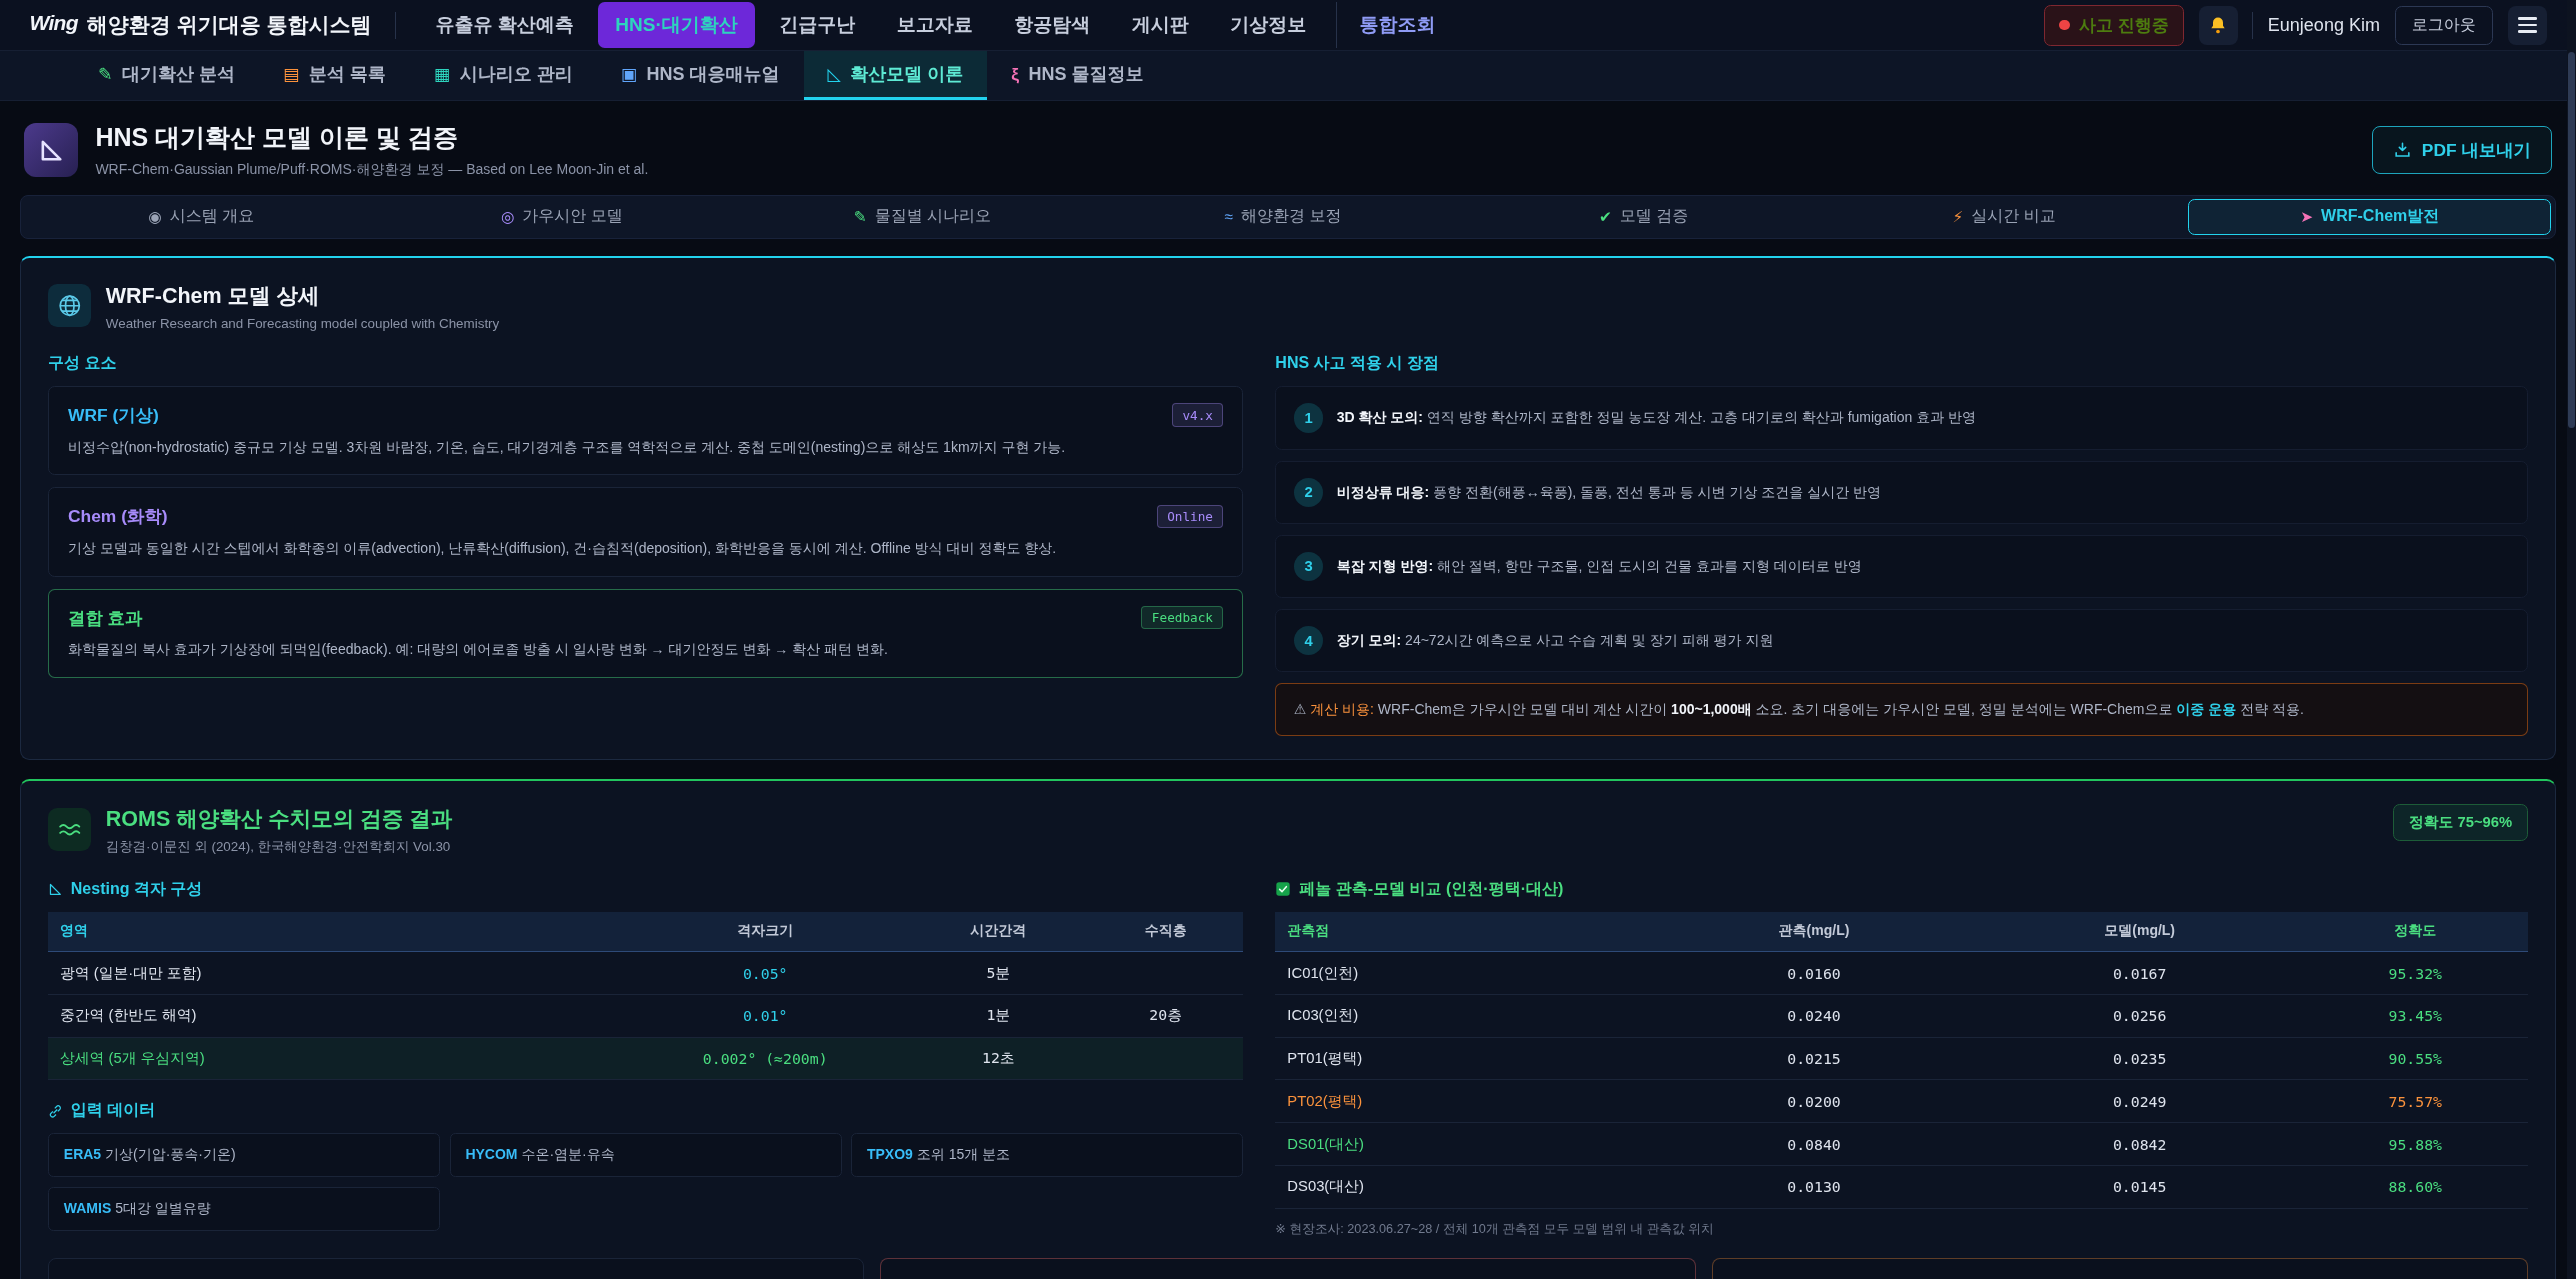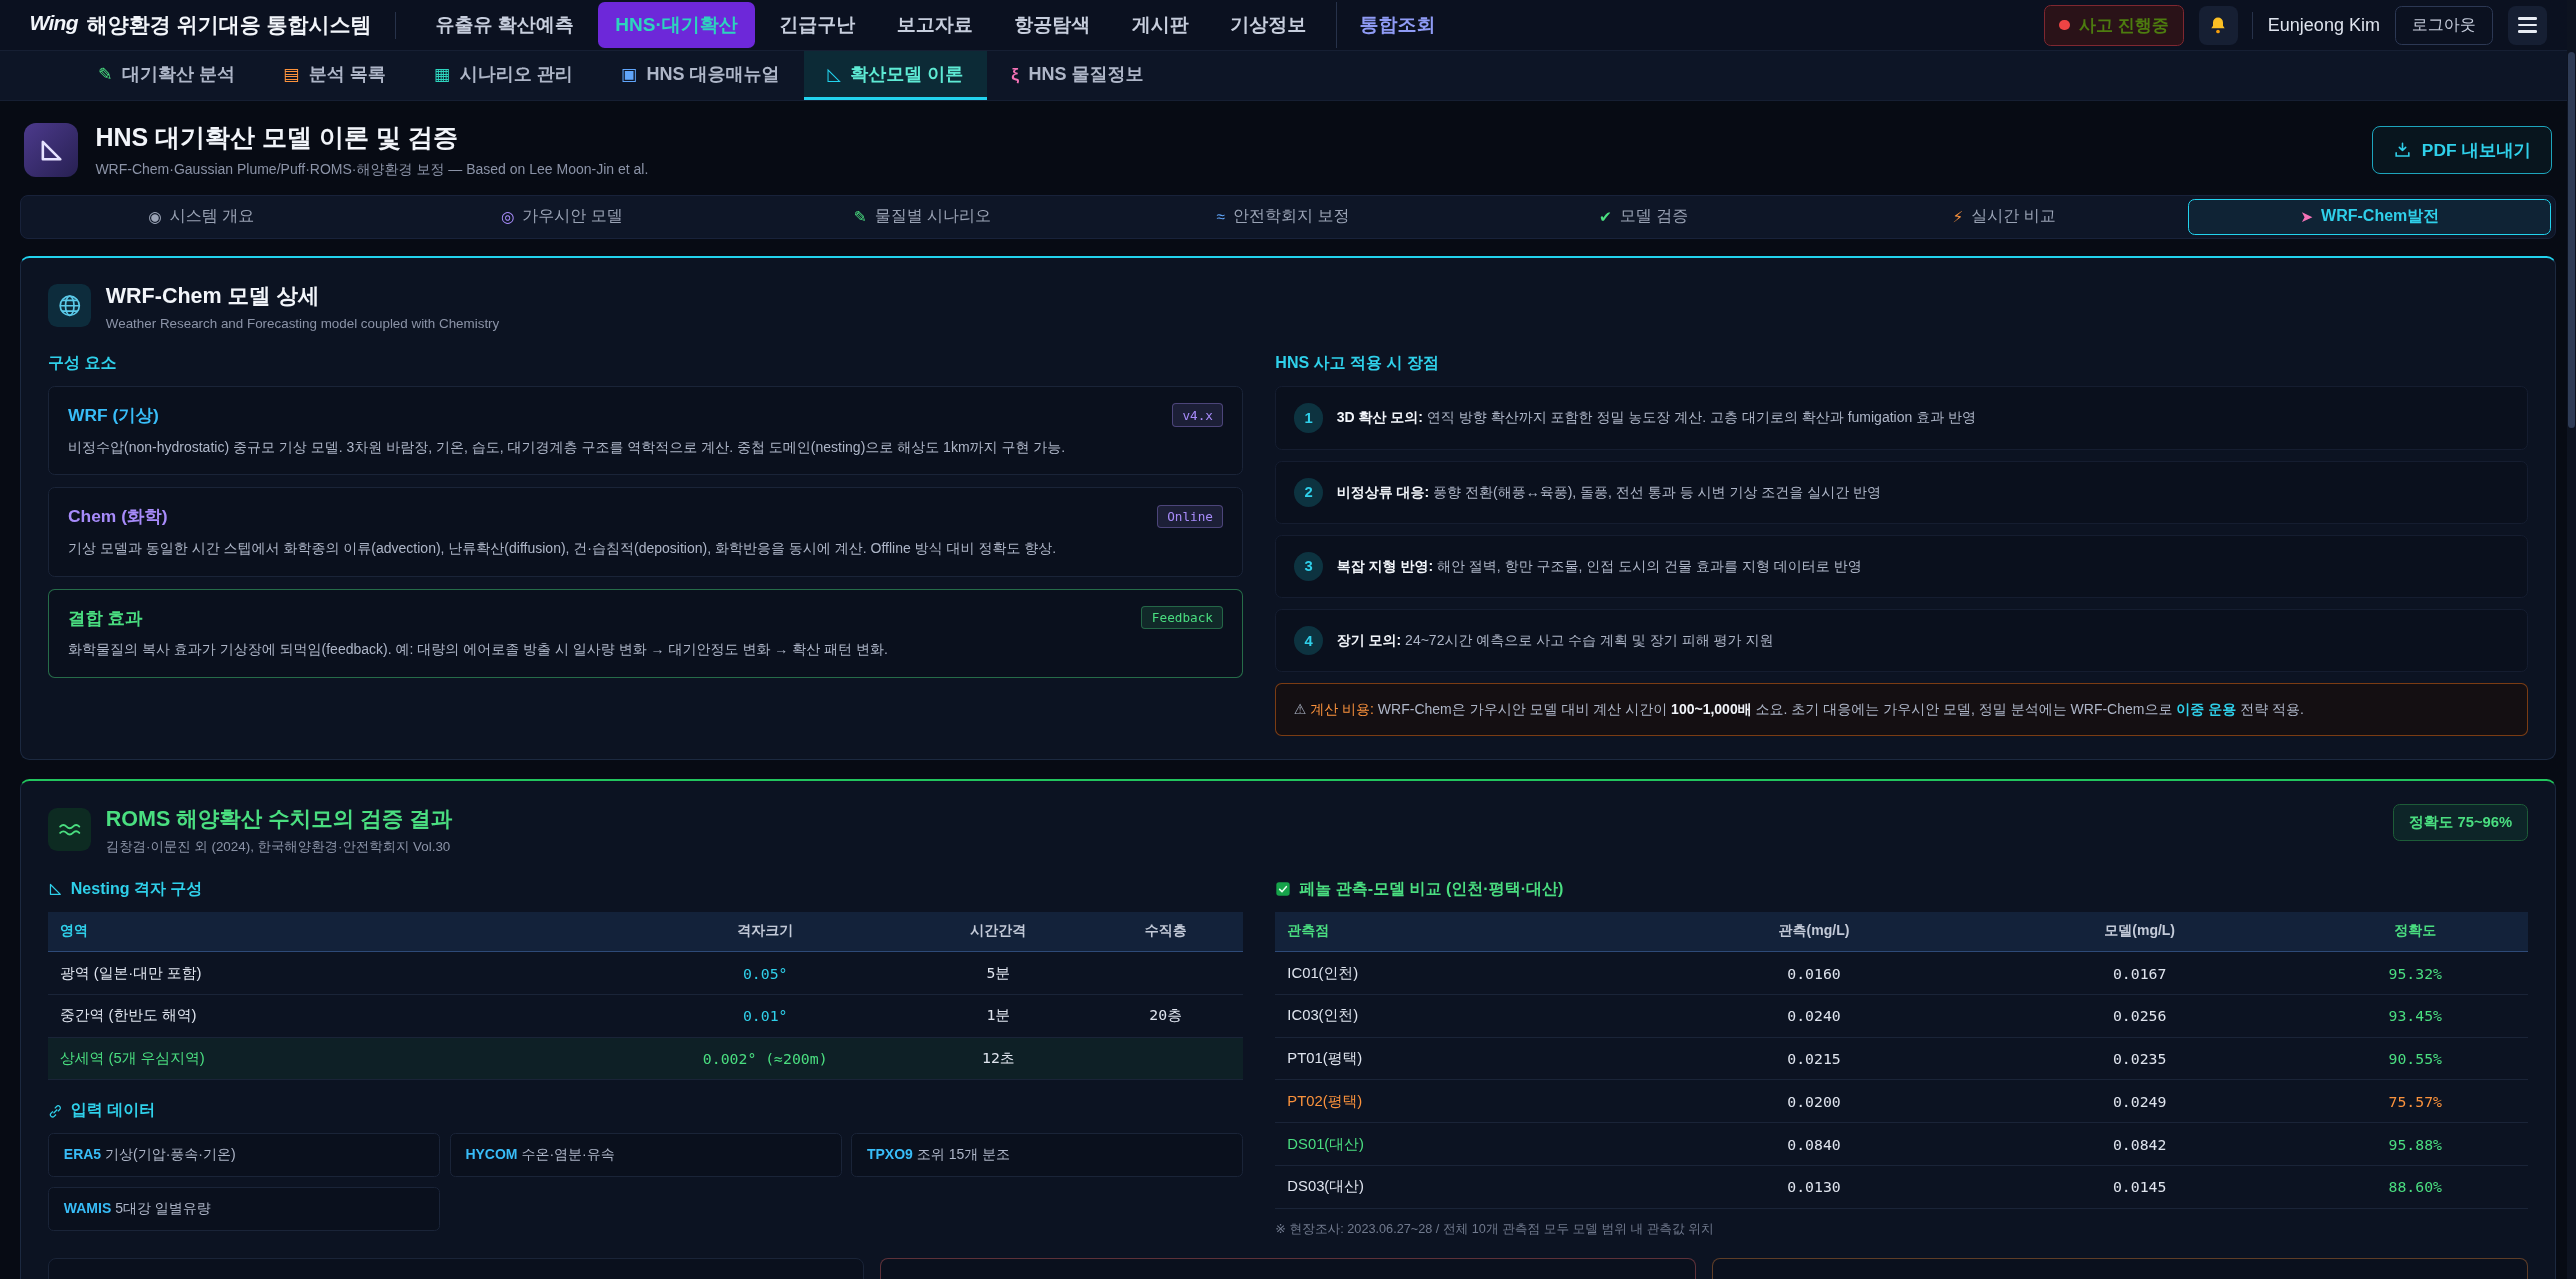--- a/index.html
+++ b/index.html
@@ -217,21 +217,21 @@
     <div class="tab">
       <span class="t-icon t1">◎</span>
       <span>가우시안 모델</span>
     </div>
     <div class="tab">
       <span class="t-icon t2">✎</span>
       <span>물질별 시나리오</span>
     </div>
     <div class="tab">
       <span class="t-icon t3">≈</span>
-      <span>안전학회지 보정</span>
+      <span>해양환경 보정</span>
     </div>
     <div class="tab">
       <span class="t-icon t4">✔</span>
       <span>모델 검증</span>
     </div>
     <div class="tab">
       <span class="t-icon t5">⚡</span>
       <span>실시간 비교</span>
     </div>
     <div class="tab active">

